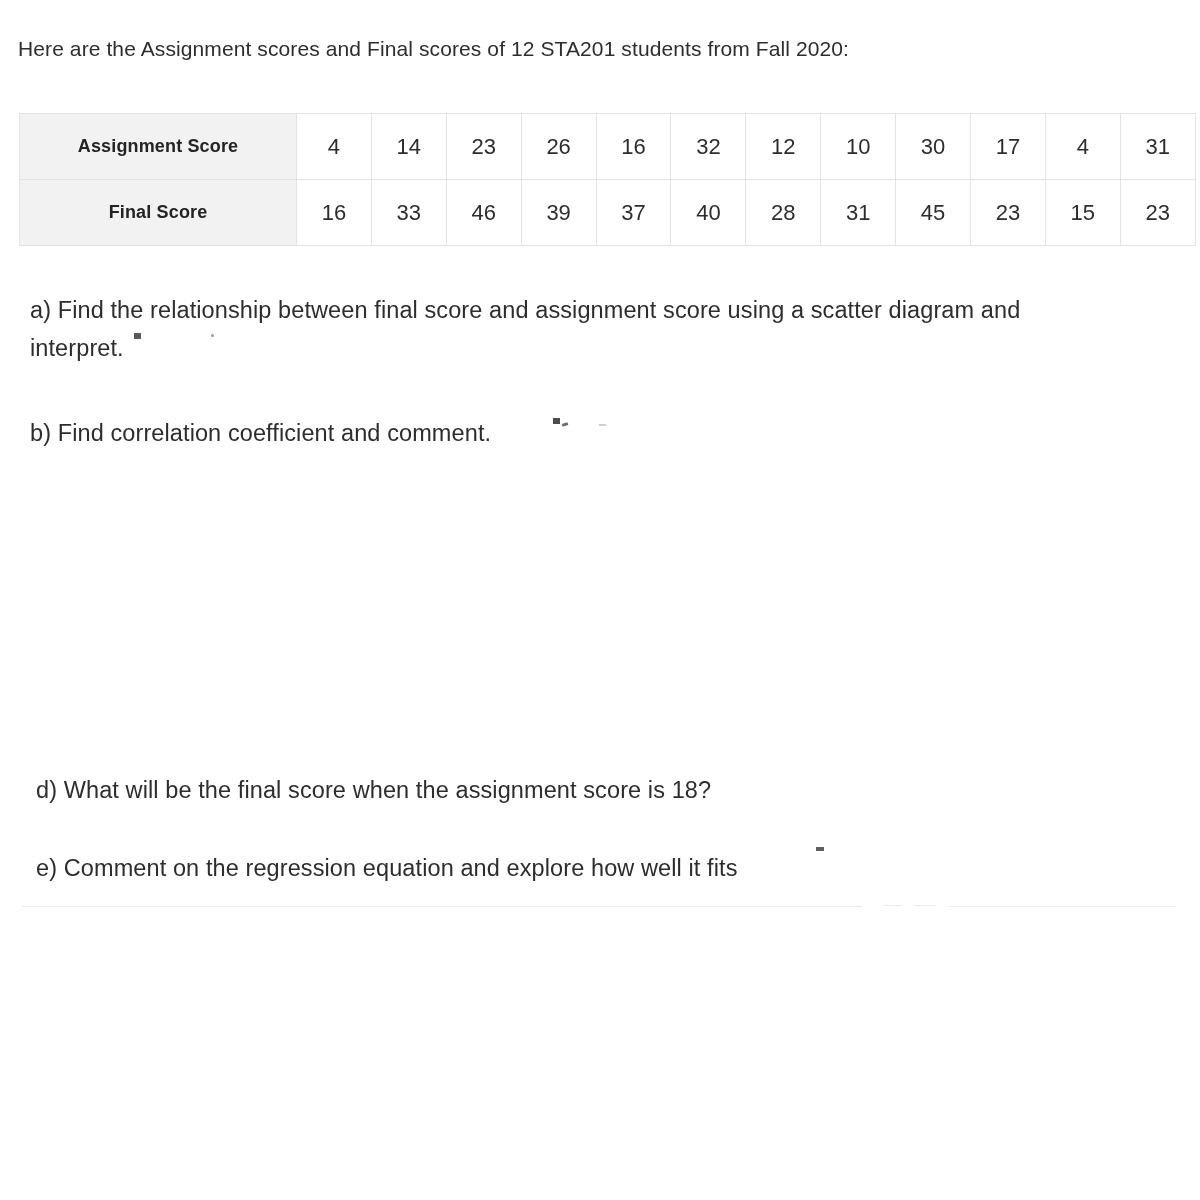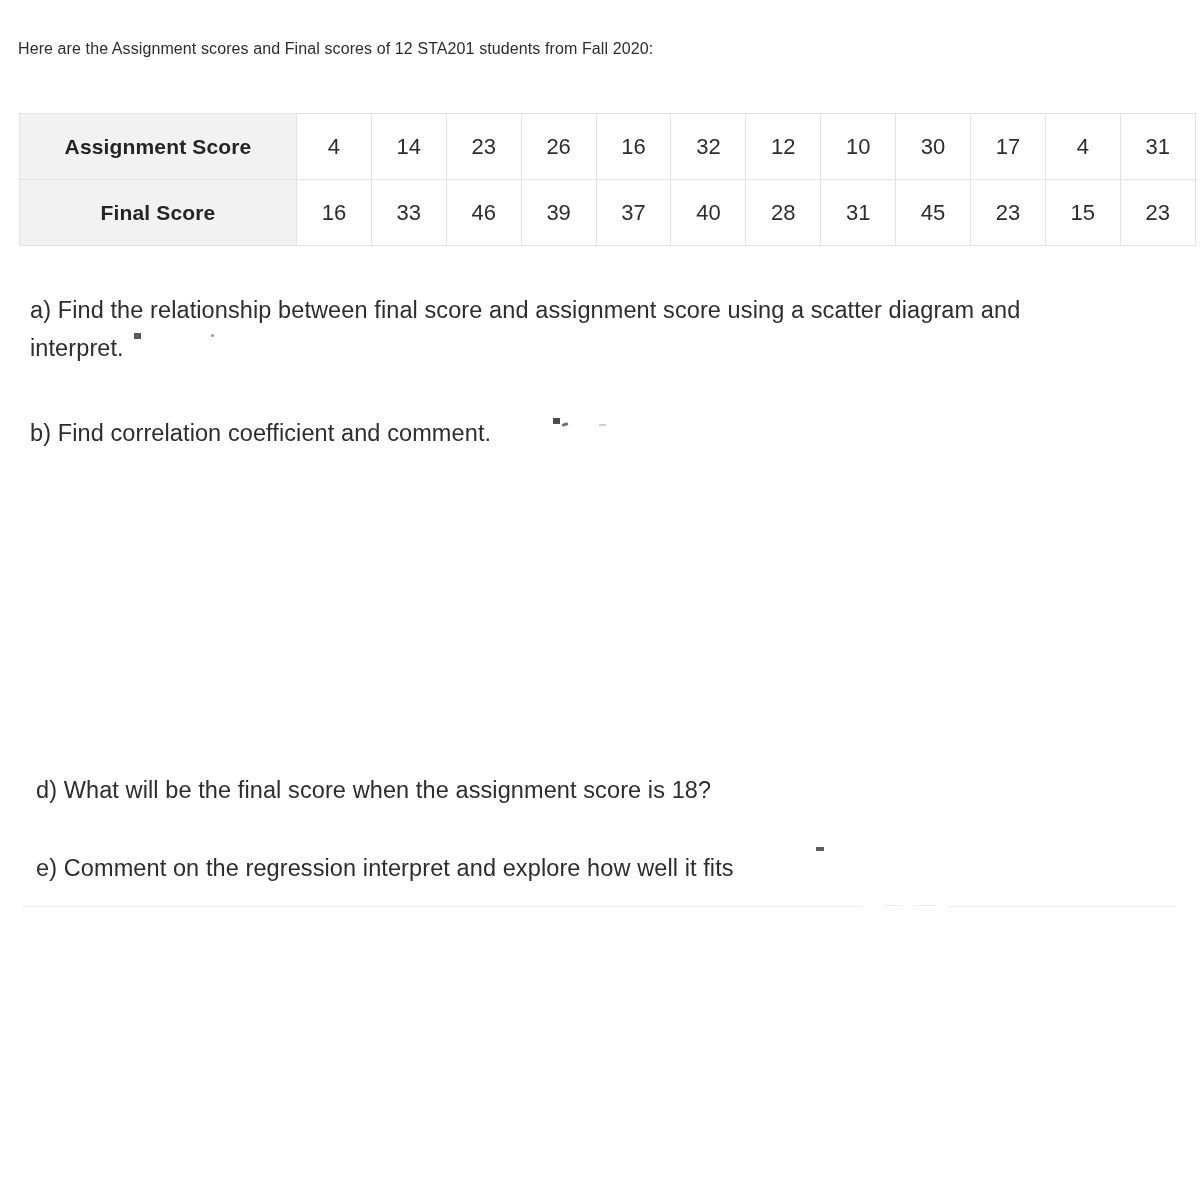--- a/index.html
+++ b/index.html
@@ -22,21 +22,21 @@
     position: relative;
     width: 1200px;
     height: 1200px;
   }
 
   
   .intro {
     position: absolute;
     left: 18px;
     top: 33px;
-    font-size: 16px;
+    font-size: 21px;
     line-height: 32px;
     letter-spacing: 0.1px;
     color: #2d2d2d;
     white-space: nowrap;
   }
 
   
   .table-wrap {
     position: absolute;
     left: 19px;
@@ -57,21 +57,21 @@
     vertical-align: middle;
     font-size: 22px;
     font-weight: 400;
     color: #2d2d2d;
     padding: 0;
   }
   table.scores th.row-label {
     width: 276px;
     background: #f2f2f2;
     font-weight: 700;
-    font-size: 21px;
+    font-size: 18px;
     letter-spacing: 0.15px;
     color: #242424;
   }
   table.scores td.val {
     width: 73.9px;
     background: #ffffff;
   }
 
   
   .q {
@@ -160,21 +160,21 @@
   <div class="q q-a">
     <span>a) Find the relationship between final score and assignment score using a scatter diagram and</span>
     <span class="l2">interpret.</span>
   </div>
 
   <div class="q q-b">b) Find correlation coefficient and comment.</div>
 
 
   <div class="q q-d">d) What will be the final score when the assignment score is 18?</div>
 
-  <div class="q q-e">e) Comment on the regression interpret and explore how well it fits</div>
+  <div class="q q-e">e) Comment on the regression equation and explore how well it fits</div>
 
   <div class="artifact art-a1"></div>
   <div class="artifact art-a2"></div>
   <div class="artifact art-b1"></div>
   <div class="artifact art-b2"></div>
   <div class="artifact art-b3"></div>
   <div class="artifact art-e1"></div>
 
   <div class="rule rule-1"></div>
   <div class="rule rule-2"></div>

